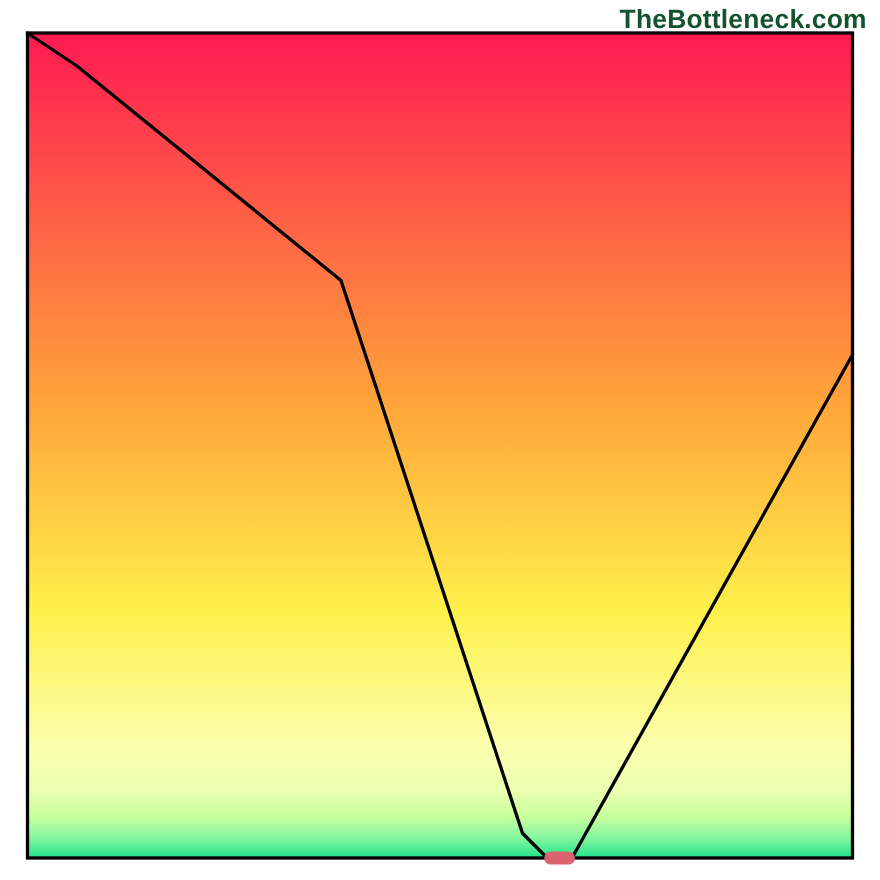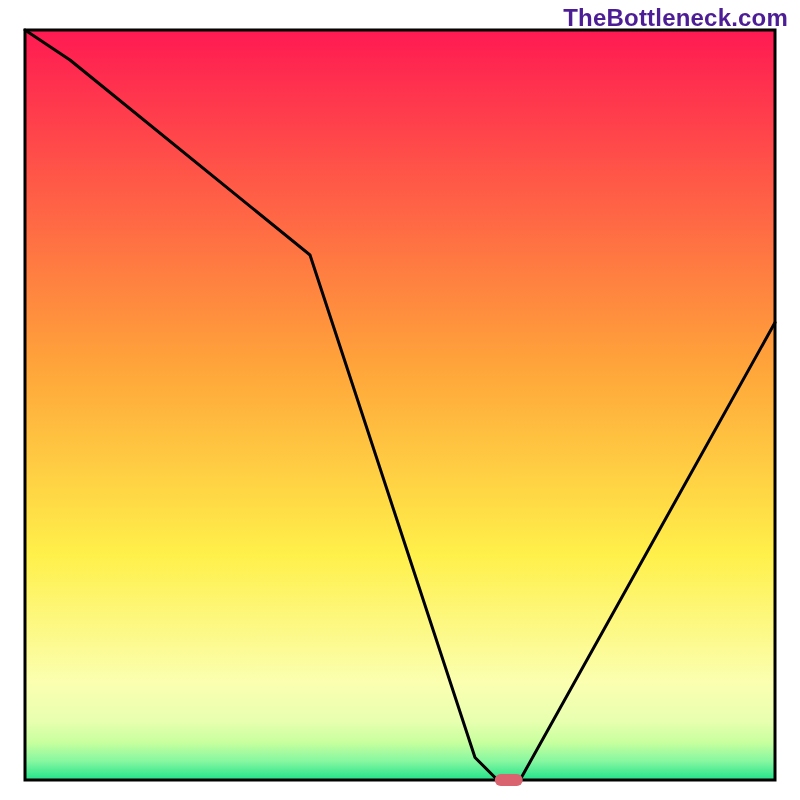--- a/index.html
+++ b/index.html
@@ -14,21 +14,21 @@
     position: relative;
     width: 800px;
     height: 800px;
   }
   .watermark {
     position: absolute;
     top: 4px;
     right: 12px;
     font-size: 24px;
     font-weight: 600;
-    color: #4c1d95;
+    color: #14532d;
     letter-spacing: 0.2px;
     user-select: none;
   }
   svg.plot {
     position: absolute;
     left: 0;
     top: 0;
     width: 800px;
     height: 800px;
   }

